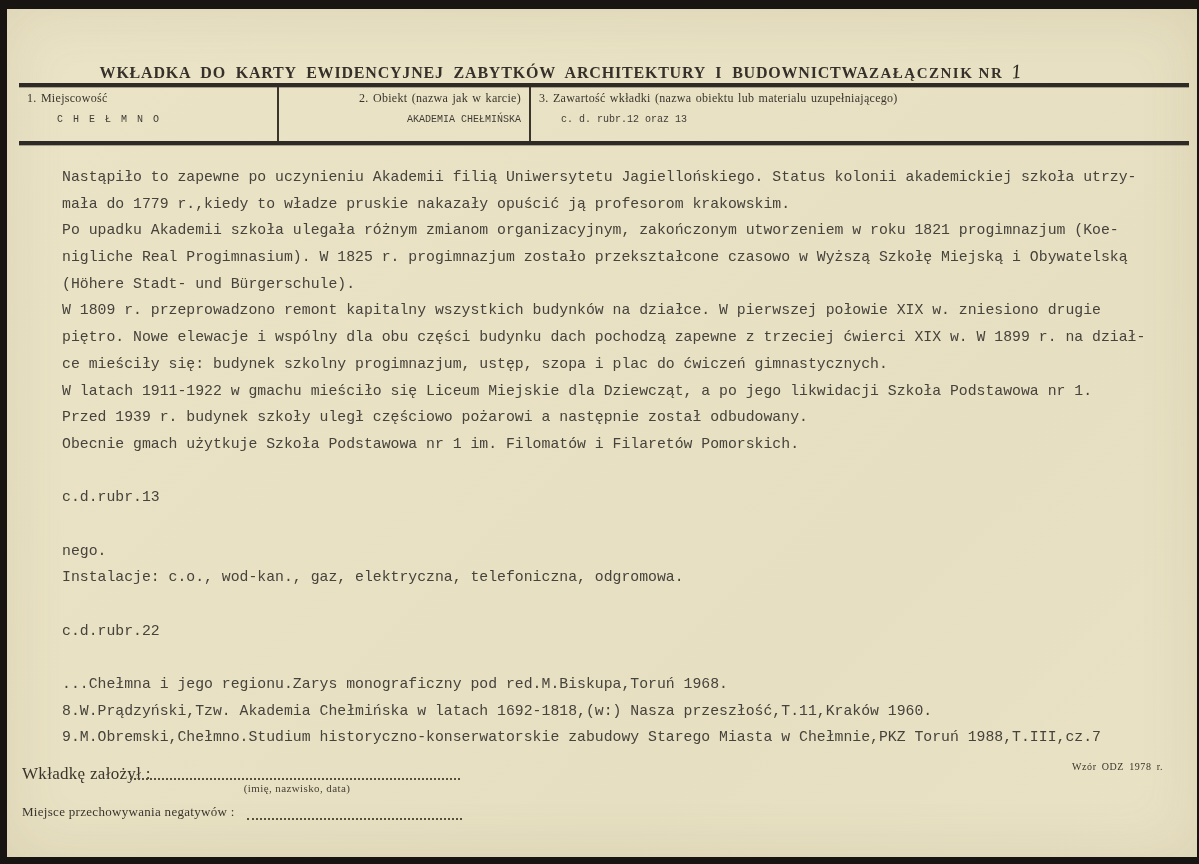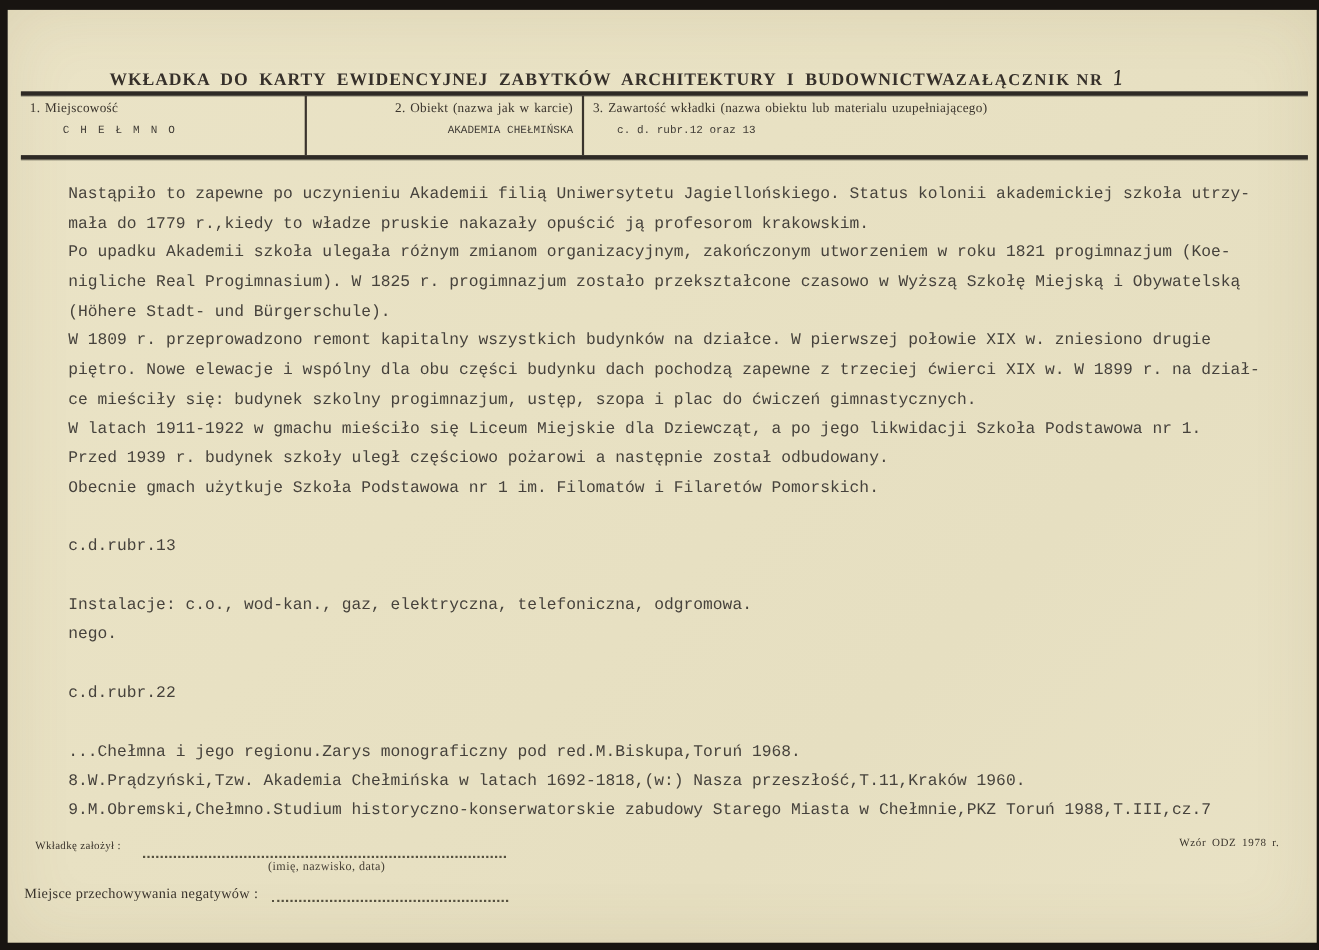--- a/index.html
+++ b/index.html
@@ -66,21 +66,21 @@
   .typed-body{
     position:absolute;top:155px;left:55px;right:10px;
     font-family:"Liberation Mono","DejaVu Sans Mono",monospace;
     font-size:14.8px;line-height:26.7px;
     color:#46423c;
     white-space:nowrap;
   }
   .typed-line{height:26.7px;}
   
   .footer-item{position:absolute;color:#3a342c;}
-  .founder{top:755px;left:15px;font-size:10px;letter-spacing:0.3px;margin-left:10px;}
+  .founder{top:755px;left:15px;font-size:17px;letter-spacing:0.3px;}
   .founder-line{
     position:absolute;top:769px;left:123px;width:330px;
     border-bottom:2px dotted #55503f;
   }
   .founder-hint{
     position:absolute;top:773px;left:180px;width:220px;
     font-size:11px;text-align:center;color:#453f35;letter-spacing:0.4px;
   }
   .pattern-note{top:752px;left:1065px;font-size:10px;letter-spacing:0.6px;word-spacing:2px;}
   .negatives{top:795px;left:15px;font-size:13px;letter-spacing:0.3px;}
@@ -129,22 +129,22 @@
       <div class="typed-line">(Höhere Stadt- und Bürgerschule).</div>
       <div class="typed-line">W 1809 r. przeprowadzono remont kapitalny wszystkich budynków na działce. W pierwszej połowie XIX w. zniesiono drugie</div>
       <div class="typed-line">piętro. Nowe elewacje i wspólny dla obu części budynku dach pochodzą zapewne z trzeciej ćwierci XIX w. W 1899 r. na dział-</div>
       <div class="typed-line">ce mieściły się: budynek szkolny progimnazjum, ustęp, szopa i plac do ćwiczeń gimnastycznych.</div>
       <div class="typed-line">W latach 1911-1922 w gmachu mieściło się Liceum Miejskie dla Dziewcząt, a po jego likwidacji Szkoła Podstawowa nr 1.</div>
       <div class="typed-line">Przed 1939 r. budynek szkoły uległ częściowo pożarowi a następnie został odbudowany.</div>
       <div class="typed-line">Obecnie gmach użytkuje Szkoła Podstawowa nr 1 im. Filomatów i Filaretów Pomorskich.</div>
       <div class="typed-line">&nbsp;</div>
       <div class="typed-line">c.d.rubr.13</div>
       <div class="typed-line">&nbsp;</div>
+      <div class="typed-line">nego.</div>
       <div class="typed-line">Instalacje: c.o., wod-kan., gaz, elektryczna, telefoniczna, odgromowa.</div>
-      <div class="typed-line">nego.</div>
       <div class="typed-line">&nbsp;</div>
       <div class="typed-line">c.d.rubr.22</div>
       <div class="typed-line">&nbsp;</div>
       <div class="typed-line">...Chełmna i jego regionu.Zarys monograficzny pod red.M.Biskupa,Toruń 1968.</div>
       <div class="typed-line">8.W.Prądzyński,Tzw. Akademia Chełmińska w latach 1692-1818,(w:) Nasza przeszłość,T.11,Kraków 1960.</div>
       <div class="typed-line">9.M.Obremski,Chełmno.Studium historyczno-konserwatorskie zabudowy Starego Miasta w Chełmnie,PKZ Toruń 1988,T.III,cz.7</div>
     </div>
 
   <div class="footer-item founder">Wkładkę założył :</div>
   <div class="founder-line"></div>

